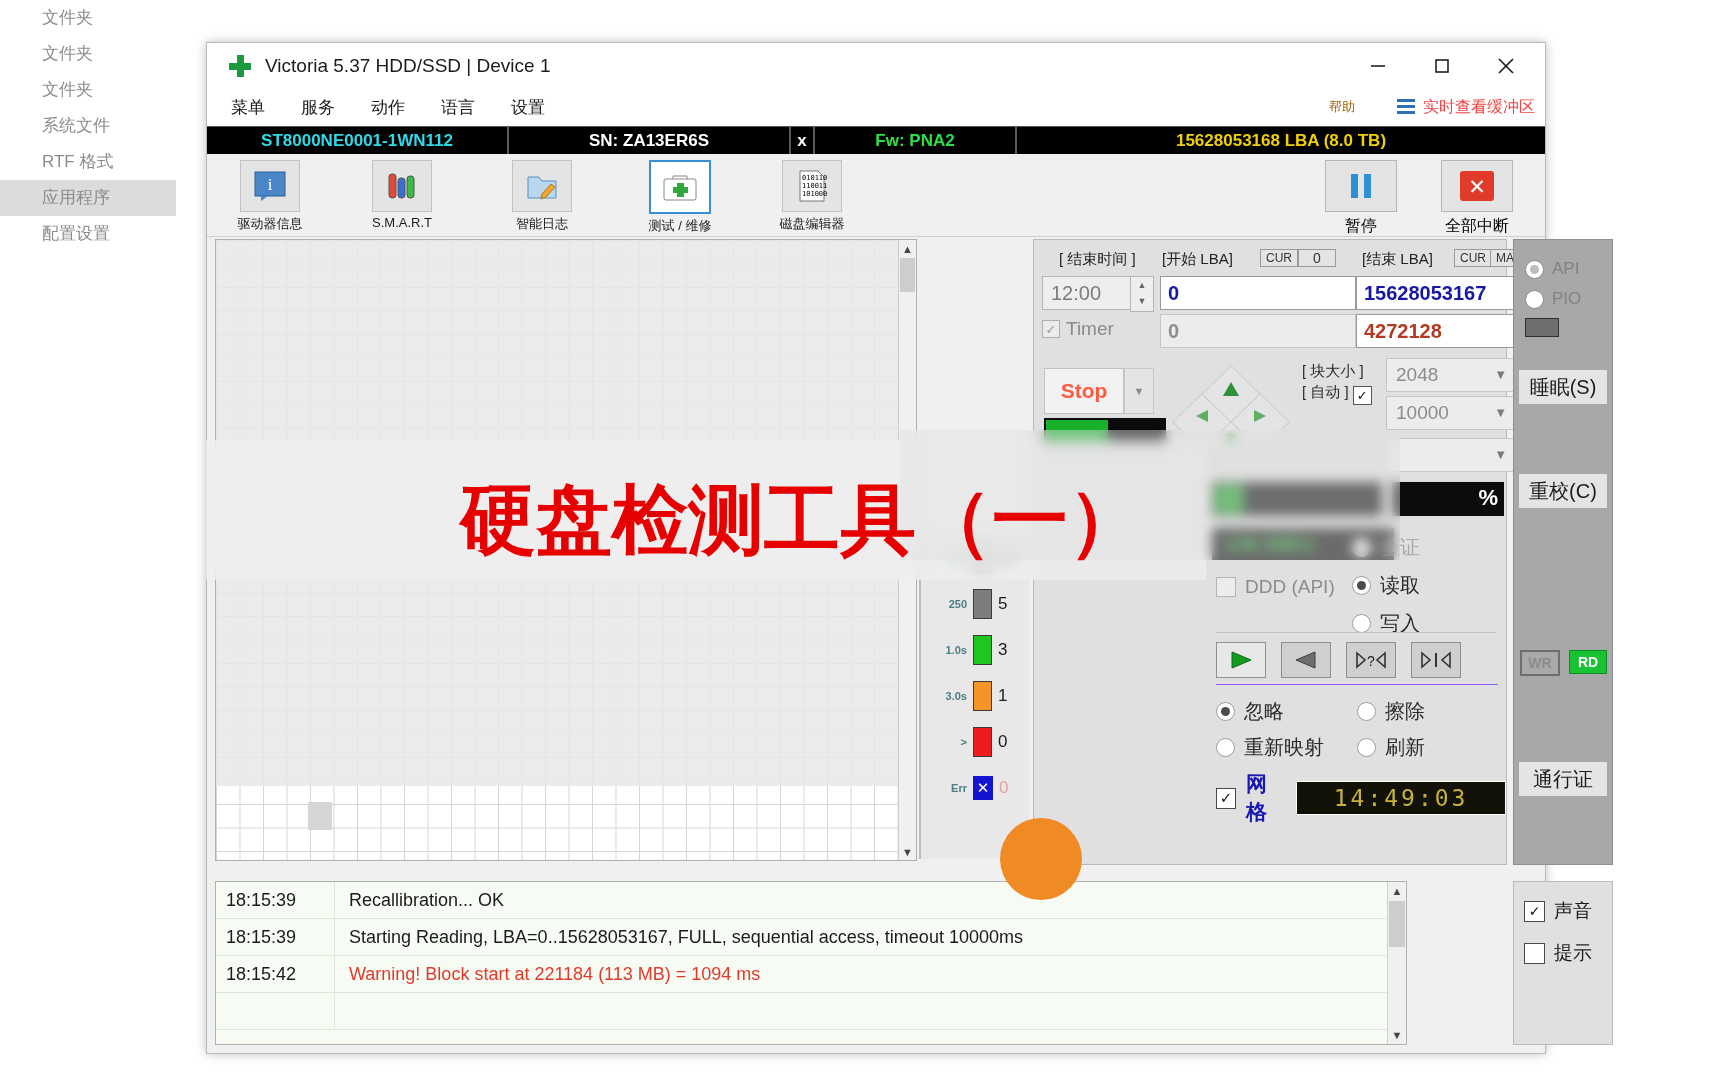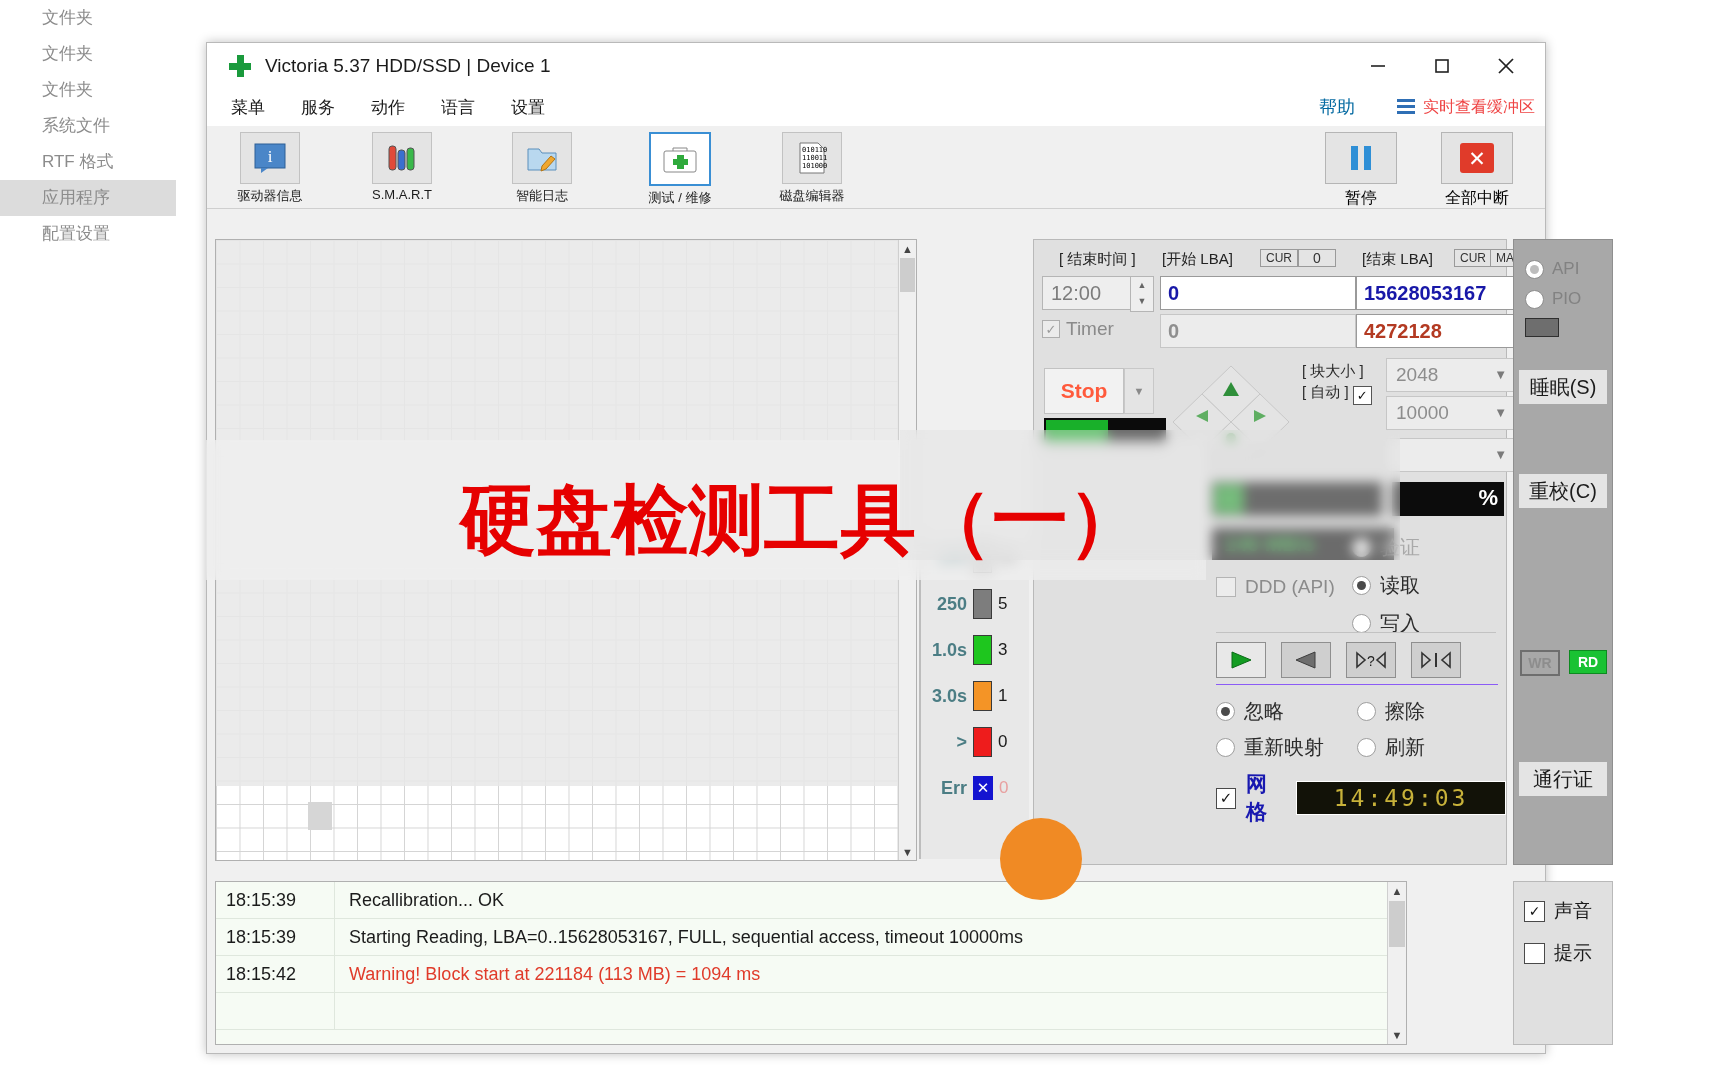--- a/index.html
+++ b/index.html
@@ -26,21 +26,21 @@
   #tb-icon:after{left:0;top:8px;width:22px;height:7px;}
   #tb-title{margin-left:14px;font-size:19px;color:#1b1b1b;}
   .wbtn{position:absolute;top:0;height:45px;width:62px;display:flex;align-items:center;justify-content:center;color:#222;}
   .wbtn svg{display:block;}
   #wb-min{right:136px;} #wb-max{right:72px;} #wb-close{right:8px;}
 
   
   #menubar{height:38px;background:#fff;display:flex;align-items:center;position:relative;}
   .mi{font-size:17px;color:#1b1b1b;padding:0 12px;margin-left:12px;}
   #menubar .mi:first-child{margin-left:12px;}
-  #help-item{position:absolute;right:190px;font-size:18px;color:#0369a1;}
+  #help-item{position:absolute;right:190px;font-size:13px;color:#a16207;}
   #buf-area{position:absolute;right:10px;display:flex;align-items:center;gap:8px;}
   #buf-icon{width:18px;height:16px;position:relative;}
   #buf-icon i{position:absolute;left:0;height:3px;background:#2f6fb5;display:block;}
   #buf-icon i:nth-child(1){top:0;width:18px;}
   #buf-icon i:nth-child(2){top:6px;width:18px;}
   #buf-icon i:nth-child(3){top:12px;width:18px;}
   #buf-text{font-size:16px;color:#ef4444;white-space:nowrap;}
 
   
   #devstrip{height:27px;background:#000;display:flex;align-items:center;font-family:"Liberation Sans",sans-serif;
@@ -84,21 +84,21 @@
   #mapcur{position:absolute;left:92px;bottom:30px;width:24px;height:28px;background:#d6d6d6;}
   .mscroll{position:absolute;right:0;top:0;width:17px;bottom:0;background:#f0f0f0;border-left:1px solid #cfcfcf;}
   .mscroll .arr{width:17px;height:17px;display:flex;align-items:center;justify-content:center;font-size:11px;color:#444;}
   .mscroll .arr.bot{position:absolute;bottom:0;}
   .mscroll .thumb{position:absolute;left:1px;top:18px;width:15px;height:34px;background:#cdcdcd;}
 
   
   #legend{position:absolute;left:712px;top:300px;width:108px;height:324px;background:#e8e8e8;
           border-left:2px solid #bdbdbd;}
   .lgrow{height:46px;display:flex;align-items:center;gap:6px;padding-left:6px;}
-  .lgleft{width:40px;text-align:right;font-size:18px;color:#4b7d84;font-weight:bold;}
+  .lgleft{width:40px;text-align:right;font-size:11px;color:#4b7d84;font-weight:bold;}
   .lgbox{width:17px;height:28px;border:1px solid #3a3a3a;}
   .lgright{font-size:17px;color:#1b1b1b;}
   .lgerr{width:20px;height:24px;background:#1414d0;color:#fff;font-size:15px;font-weight:bold;
          display:flex;align-items:center;justify-content:center;}
 
   
   #ctl{position:absolute;left:826px;top:4px;width:472px;height:624px;background:#e0e0e0;border:1px solid #b9b9b9;}
   #row-lba{position:absolute;left:8px;top:6px;width:456px;height:34px;}
   .tag{display:inline-block;font-size:15px;color:#222;}
   .cur-btn{display:inline-block;border:1px solid #9a9a9a;background:#e4e4e4;font-size:12px;padding:1px 5px;color:#333;}
@@ -258,20 +258,27 @@
     <div id="buf-area">
       <div id="buf-icon">
           <i></i>
           <i></i>
           <i></i>
         </div>
       <div id="buf-text">实时查看缓冲区</div>
     </div>
   </div>
 
+  <div id="devstrip">
+    <div class="ds-cell" id="ds-model">ST8000NE0001-1WN112</div>
+    <div class="ds-cell" id="ds-sn">SN: ZA13ER6S</div>
+    <div class="ds-cell" id="ds-x">x</div>
+    <div class="ds-cell" id="ds-fw">Fw: PNA2</div>
+    <div class="ds-cell" id="ds-cap">15628053168 LBA (8.0 TB)</div>
+  </div>
 
   <div id="toolbar">
     <div class="tbtn" id="tb1">
       <div class="box">
         <svg width="34" height="32">
             <rect x="2" y="2" width="30" height="24" fill="#4a86c8" stroke="#2d5f95"></rect>
             <polygon points="8,26 8,31 15,26" fill="#4a86c8"></polygon>
             <text x="17" y="20" font-size="17" fill="#fff" text-anchor="middle" font-family="Liberation Serif,serif">i</text>
           </svg>
       </div>

